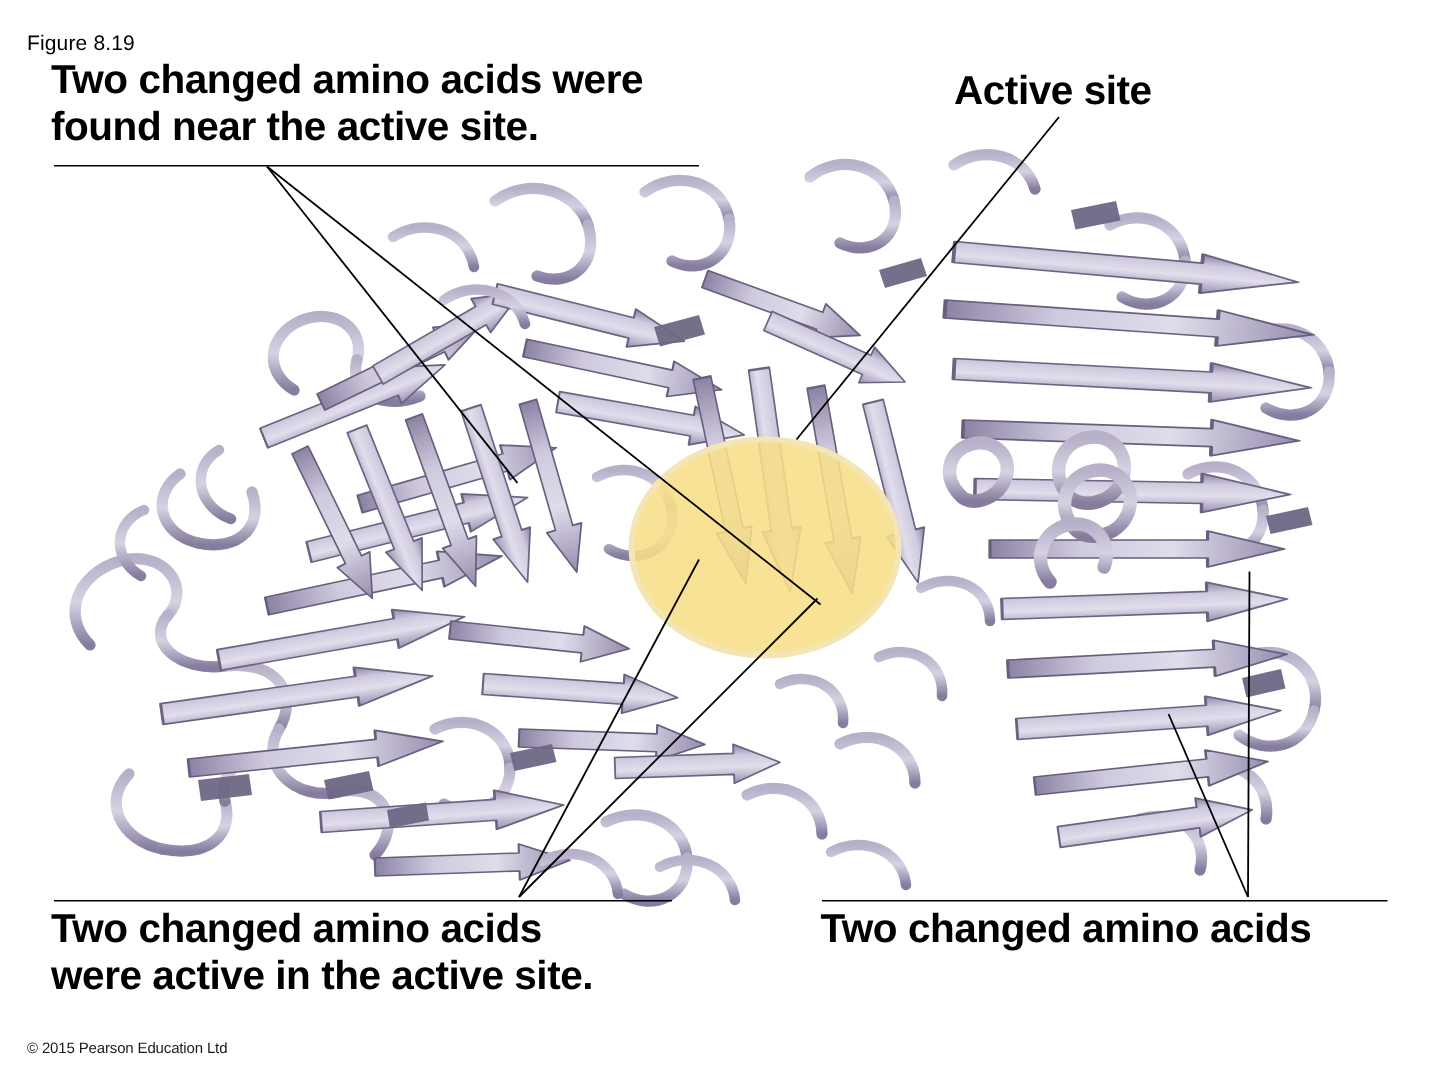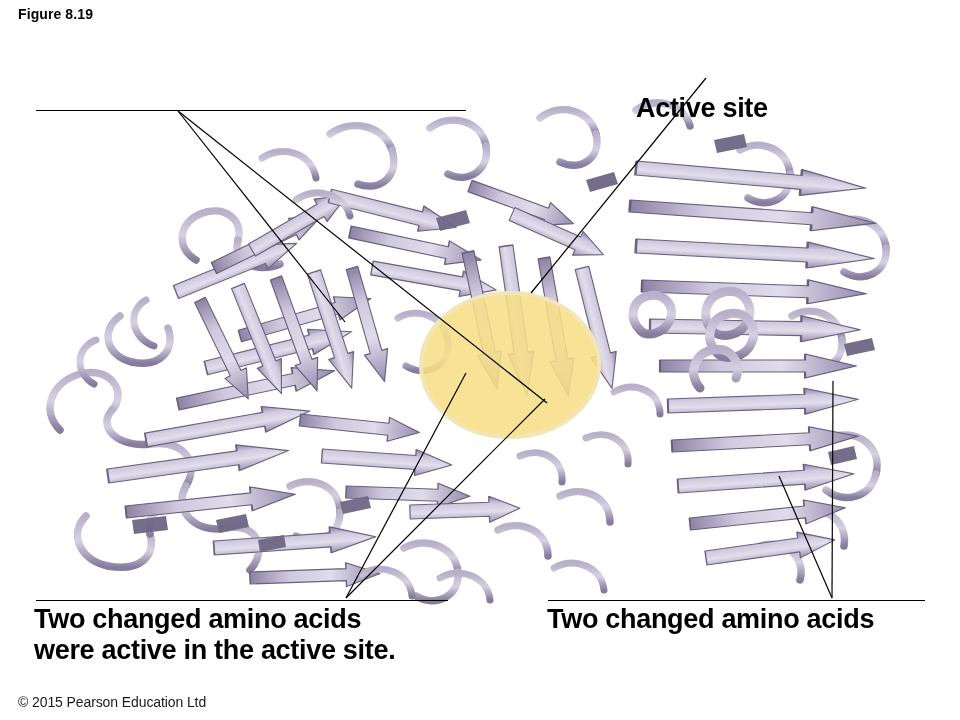--- a/index.html
+++ b/index.html
@@ -14,53 +14,53 @@
     background: #ffffff;
     overflow: hidden;
     font-family: "Liberation Sans", sans-serif;
     -webkit-font-smoothing: antialiased;
   }
 
   
   #figure-number {
     position: absolute;
     left: 18px;
-    top: 6px;
+    top: 20px;
     font-size: 14px;
-    font-weight: 700;
+    font-weight: 400;
     color: #000000;
     letter-spacing: 0.1px;
     white-space: nowrap;
   }
 
   
   #copyright {
     position: absolute;
     left: 18px;
     top: 694px;
-    font-size: 14px;
+    font-size: 10px;
     font-weight: 400;
     color: #1a1a1a;
     letter-spacing: -0.1px;
     white-space: nowrap;
   }
 
   
   .callout {
     position: absolute;
     font-weight: bold;
     color: #000000;
     font-size: 27px;
     line-height: 1.16;
     letter-spacing: -0.3px;
   }
   .callout .cl-line { display: block; white-space: nowrap; }
 
   #callout-top-left  { left: 34px;  top: 38px;  }
-  #callout-active    { left: 636px; top: 45px; margin-top: 48px;  }
+  #callout-active    { left: 636px; top: 45px;  }
   #callout-bottom-left  { left: 34px;  top: 604px; }
   #callout-bottom-right { left: 547px; top: 604px; }
 
   
   .rule {
     position: absolute;
     height: 0;
     border-top: 1.3px solid #000000;
   }
   #rule-top-left      { left: 36px;  top: 110px; width: 430px; }
@@ -256,20 +256,24 @@
         <line x1="706" y1="78" x2="531" y2="293"></line>
         <line x1="346" y1="598" x2="466" y2="373"></line>
         <line x1="346" y1="598" x2="545" y2="399"></line>
         <line x1="832" y1="598" x2="833" y2="381"></line>
         <line x1="832" y1="598" x2="779" y2="476"></line>
       </g>
   </svg>
 
   <div id="figure-number">Figure 8.19</div>
 
+  <div class="callout" id="callout-top-left">
+    <span class="cl-line">Two changed amino acids were</span>
+    <span class="cl-line">found near the active site.</span>
+  </div>
   <div class="rule" id="rule-top-left"></div>
 
   <div class="callout" id="callout-active">
     <span class="cl-line">Active site</span>
   </div>
 
   <div class="rule" id="rule-bottom-left"></div>
   <div class="callout" id="callout-bottom-left">
     <span class="cl-line">Two changed amino acids</span>
     <span class="cl-line">were active in the active site.</span>

